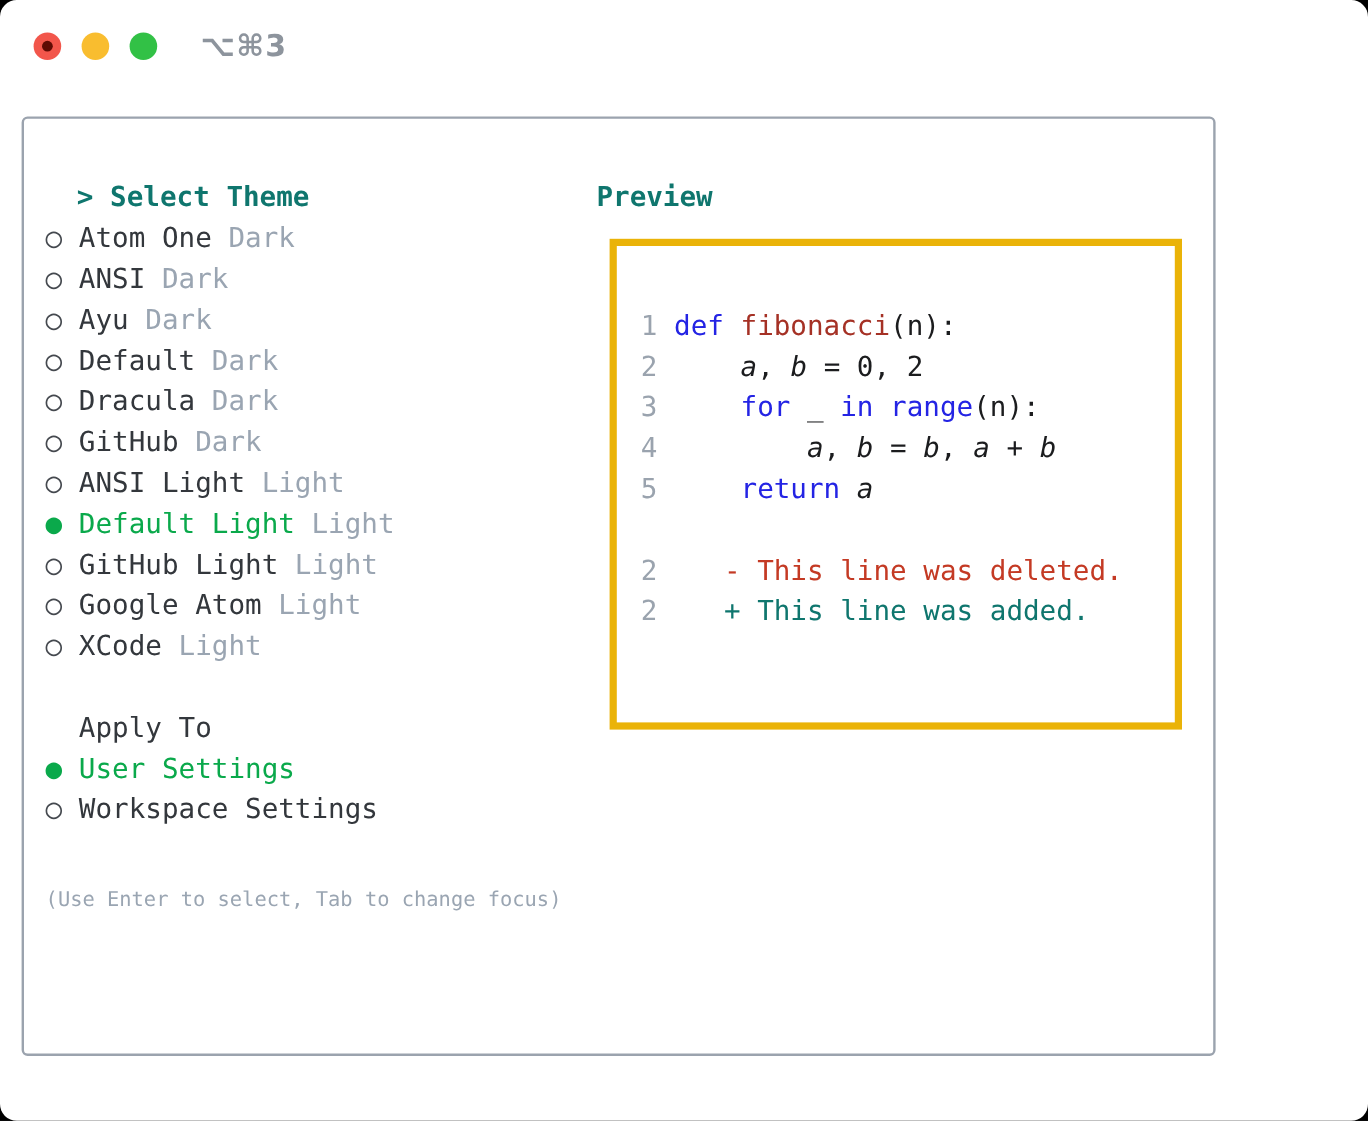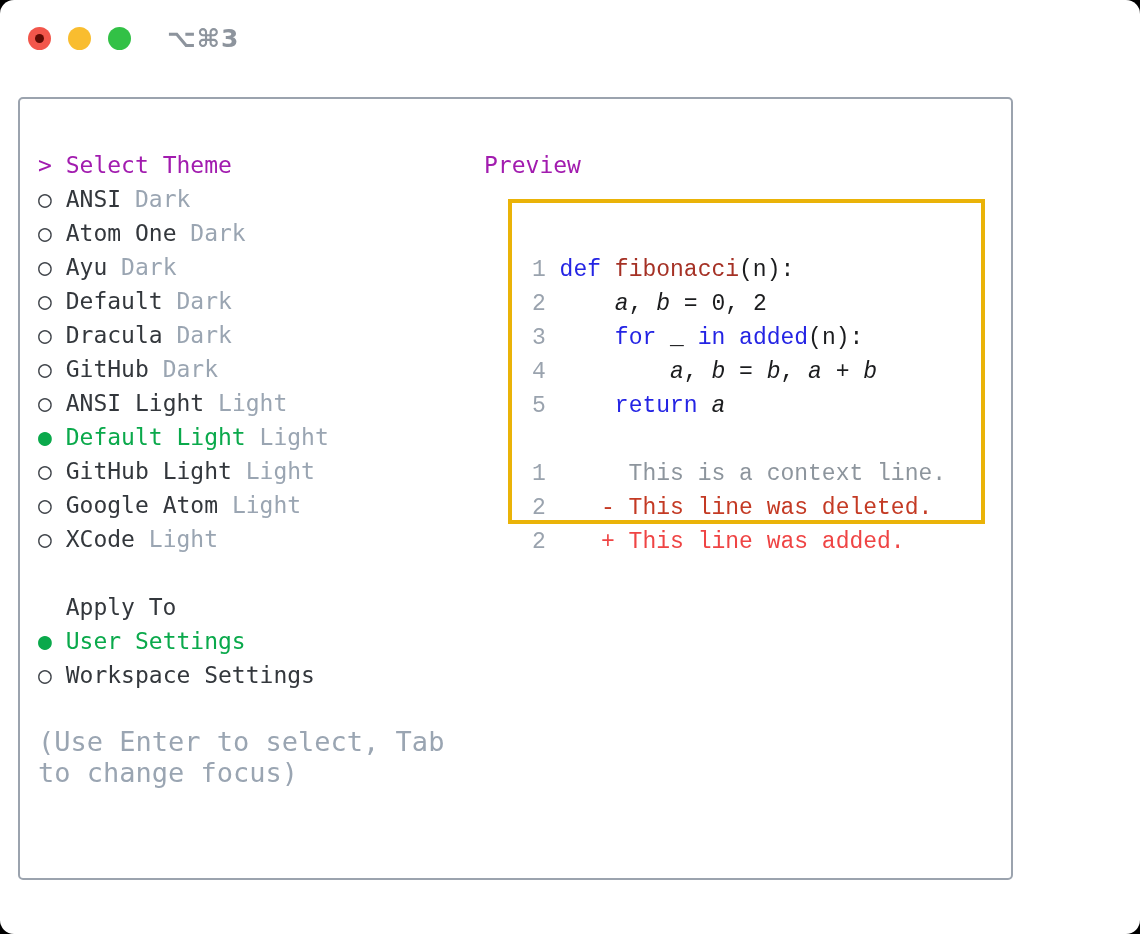--- a/index.html
+++ b/index.html
@@ -19,39 +19,39 @@
   .light-green{background:#32c146;}
   .win-title{position:absolute;left:167px;top:24px;font-size:25px;font-weight:bold;
              color:#8d949d;font-family:"DejaVu Sans","Liberation Sans",sans-serif;
              letter-spacing:1px;}
   
   .panel{position:absolute;left:18px;top:97px;width:995px;height:783px;
          border:2px solid #9ba3ae;border-radius:5px;background:#fff;box-sizing:border-box;}
   .row{height:34px;line-height:34px;font-size:23px;white-space:pre;color:#33373c;}
   .spacer{height:34px;}
   .left-col{position:absolute;left:18px;top:49px;}
-  .hdr{font-weight:normal;color:#a21caf;}
+  .hdr{font-weight:bold;color:#0f766e;margin-left:13px;}
   .bullet{color:#45494f;}
   .muted{color:#9aa5b2;}
   .selected .bullet,.selected .t-name{color:var(--accent);}
-  .hint{width:430px;white-space:normal;font-size:27px;line-height:31px;color:#9aa5b2;}
+  .hint{width:430px;white-space:normal;font-size:17px;line-height:48px;color:#9aa5b2;}
   
   .preview-hdr{position:absolute;left:464px;top:49px;}
-  .preview-box{position:absolute;left:488px;top:100px;width:477px;height:325px;
-               border:4px solid #eab308;background:#fff;box-sizing:border-box;
-               padding:50px 0 0 20px;font-family:Liberation Mono, monospace;}
+  .preview-box{position:absolute;left:488px;top:100px;width:477px;height:409px;
+               border:6px solid #eab308;background:#fff;box-sizing:border-box;
+               padding:50px 0 0 20px;}
   .code-line{height:34px;line-height:34px;font-size:23px;white-space:pre;}
   .tok-num{color:#9aa3ae;}
   .tok-plain{color:#1b1c1e;}
   .tok-kw{color:#2424e4;}
   .tok-fn{color:#a53125;}
   .tok-var{color:#1b1c1e;font-style:italic;}
   .tok-ctx{color:#8d959d;}
   .tok-del{color:#c43a24;}
-  .tok-add{color:#ef4444;}
+  .tok-add{color:#0f766e;}
 </style>
 </head>
 <body>
 
 <div class="window">
 
   <div class="titlebar">
     <div class="lights">
       <button class="light light-red"></button>
       <button class="light light-yellow"></button>
@@ -59,22 +59,22 @@
     </div>
     <div class="win-title">⌥⌘3</div>
   </div>
 
   <div class="panel">
 
     <div class="left-col">
       <div class="row hdr"><span class="hdr">&gt;</span><span> </span><span>Select Theme</span></div>
 
       <div id="theme-list">
+          <div class="row"><span class="bullet">○ </span><span class="t-name">Atom One</span><span class="muted"> Dark</span></div>
           <div class="row"><span class="bullet">○ </span><span class="t-name">ANSI</span><span class="muted"> Dark</span></div>
-          <div class="row"><span class="bullet">○ </span><span class="t-name">Atom One</span><span class="muted"> Dark</span></div>
           <div class="row"><span class="bullet">○ </span><span class="t-name">Ayu</span><span class="muted"> Dark</span></div>
           <div class="row"><span class="bullet">○ </span><span class="t-name">Default</span><span class="muted"> Dark</span></div>
           <div class="row"><span class="bullet">○ </span><span class="t-name">Dracula</span><span class="muted"> Dark</span></div>
           <div class="row"><span class="bullet">○ </span><span class="t-name">GitHub</span><span class="muted"> Dark</span></div>
           <div class="row"><span class="bullet">○ </span><span class="t-name">ANSI Light</span><span class="muted"> Light</span></div>
           <div class="row selected"><span class="bullet">● </span><span class="t-name">Default Light</span><span class="muted"> Light</span></div>
           <div class="row"><span class="bullet">○ </span><span class="t-name">GitHub Light</span><span class="muted"> Light</span></div>
           <div class="row"><span class="bullet">○ </span><span class="t-name">Google Atom</span><span class="muted"> Light</span></div>
           <div class="row"><span class="bullet">○ </span><span class="t-name">XCode</span><span class="muted"> Light</span></div>
         </div>
@@ -91,23 +91,22 @@
       <div class="spacer"></div>
 
       <div class="hint">(Use Enter to select, Tab to change focus)</div>
     </div>
 
     <div class="row hdr preview-hdr">Preview</div>
 
     <div class="preview-box" id="preview-box">
         <div class="code-line"><span class="tok-num">1 </span><span class="tok-kw">def </span><span class="tok-fn">fibonacci</span><span class="tok-plain">(n):</span></div>
         <div class="code-line"><span class="tok-num">2 </span><span class="tok-plain">    </span><span class="tok-var">a</span><span class="tok-plain">, </span><span class="tok-var">b</span><span class="tok-plain"> = 0, 2</span></div>
-        <div class="code-line"><span class="tok-num">3 </span><span class="tok-plain">    </span><span class="tok-kw">for </span><span class="tok-plain">_ </span><span class="tok-kw">in </span><span class="tok-kw">added</span><span class="tok-plain">(n):</span></div>
+        <div class="code-line"><span class="tok-num">3 </span><span class="tok-plain">    </span><span class="tok-kw">for </span><span class="tok-plain">_ </span><span class="tok-kw">in </span><span class="tok-kw">range</span><span class="tok-plain">(n):</span></div>
         <div class="code-line"><span class="tok-num">4 </span><span class="tok-plain">        </span><span class="tok-var">a</span><span class="tok-plain">, </span><span class="tok-var">b</span><span class="tok-plain"> = </span><span class="tok-var">b</span><span class="tok-plain">, </span><span class="tok-var">a</span><span class="tok-plain"> + </span><span class="tok-var">b</span></div>
         <div class="code-line"><span class="tok-num">5 </span><span class="tok-plain">    </span><span class="tok-kw">return </span><span class="tok-var">a</span></div>
         <div class="code-line"></div>
-        <div class="code-line"><span class="tok-num">1 </span><span class="tok-ctx">     This is a context line.</span></div>
         <div class="code-line"><span class="tok-num">2 </span><span class="tok-del">   - This line was deleted.</span></div>
         <div class="code-line"><span class="tok-num">2 </span><span class="tok-add">   + This line was added.</span></div>
       </div>
 
   </div>
 </div>
 
 </body></html>

